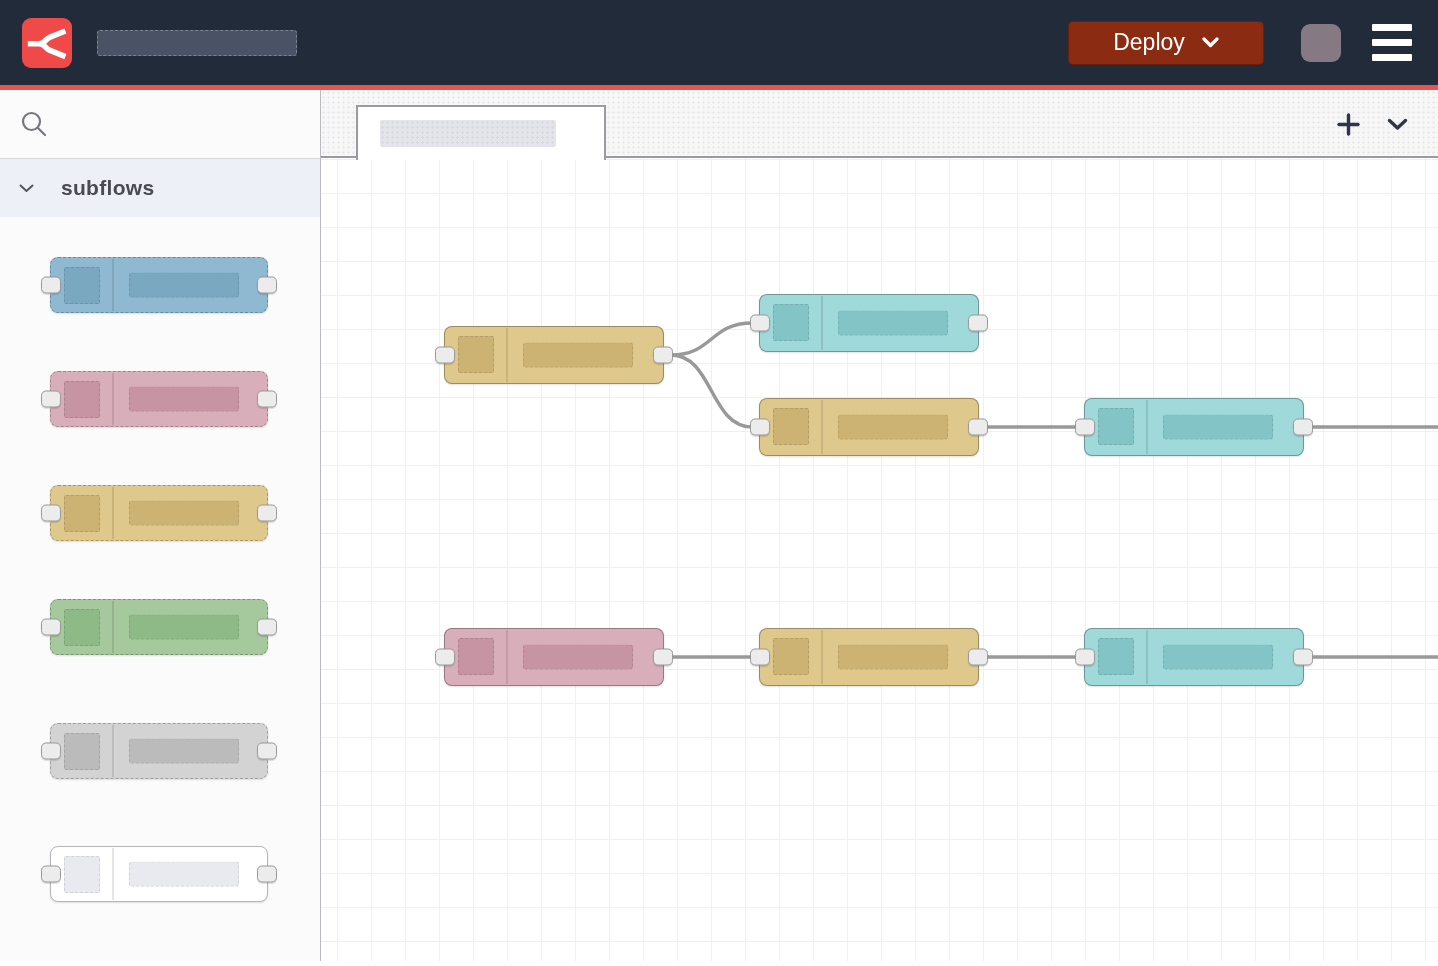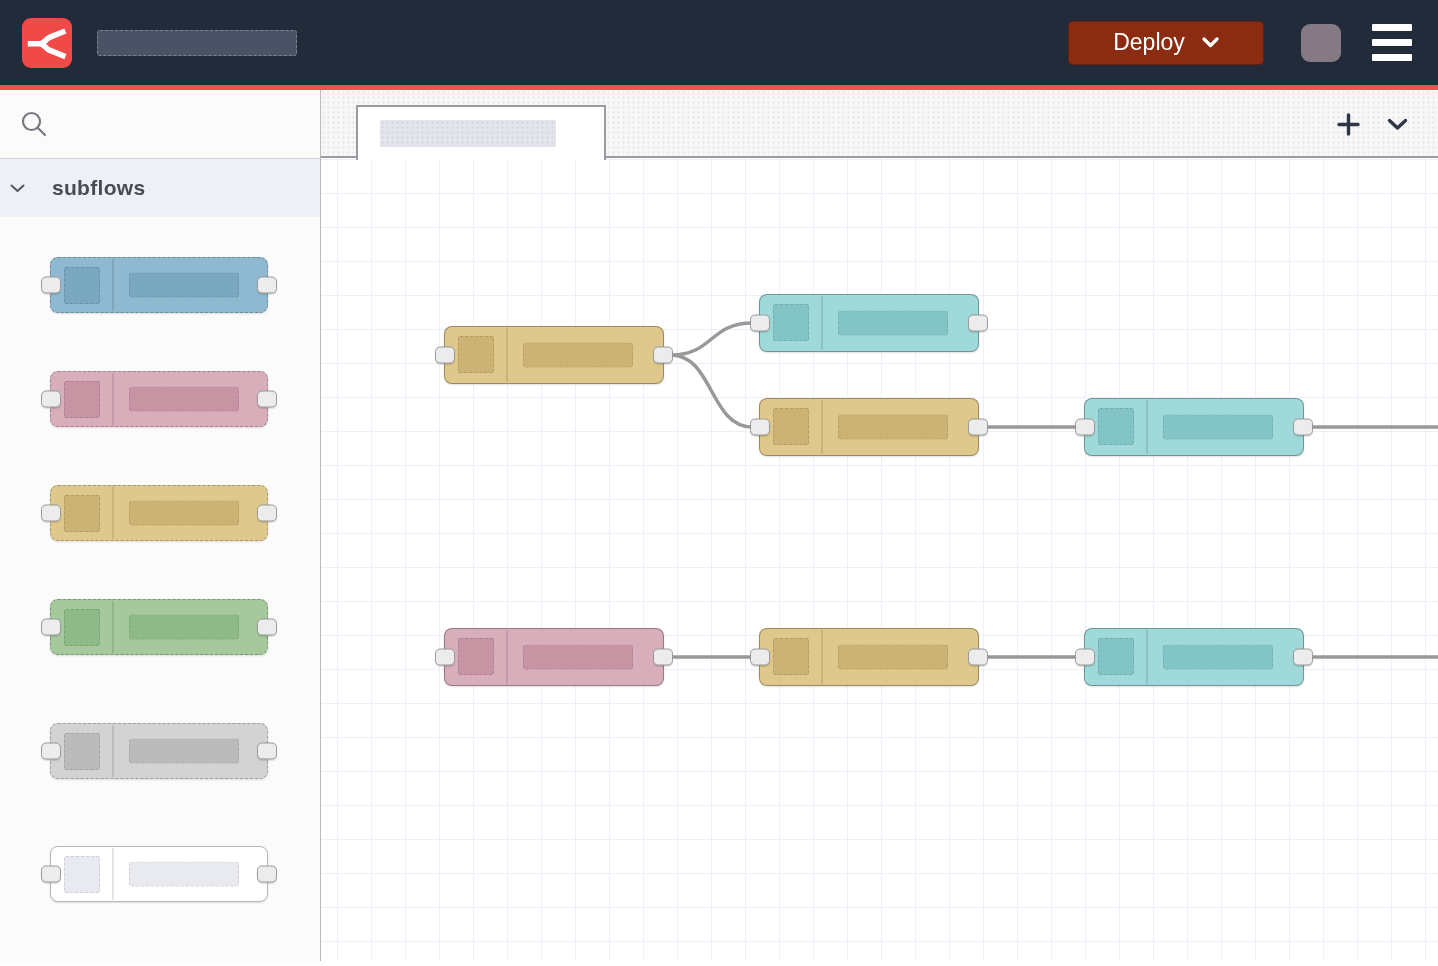--- a/index.html
+++ b/index.html
@@ -52,21 +52,21 @@
   .main { display:flex; height:871px; }
 
   
   .sidebar {
     width:321px; flex:0 0 auto; position:relative;
     border-right:1px solid #b9b9bf; background:#fbfbfc;
   }
   .sidebar-search { height:68px; display:flex; align-items:center; padding-left:20px; }
   .sidebar-section-header {
     height:59px; background:var(--band-bg); border-top:1px solid #d5d5dc;
-    display:flex; align-items:center; gap:27px; padding-left:10px;
+    display:flex; align-items:center; gap:27px; padding-left:19px;
   }
   .sidebar-section-header .label { font-size:21px; font-weight:bold; color:#4a4a52; letter-spacing:0.3px; }
 
   
   .node {
     position:absolute; width:218px; height:56px; border-radius:8px;
     border:1px dashed rgba(0,0,0,0.25);
     box-shadow:0 1px 2px rgba(0,0,0,0.12);
   }
   .node .icon-box {

